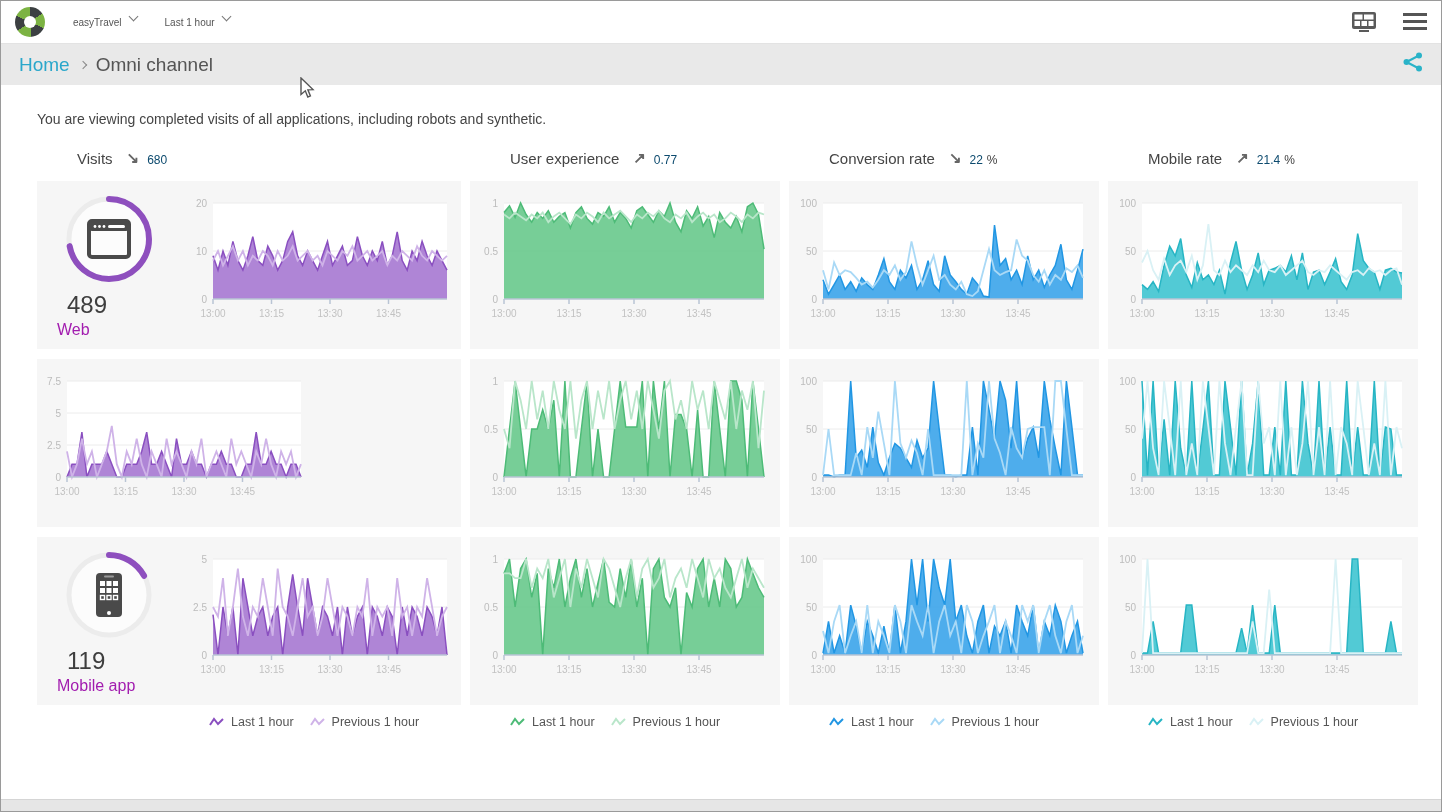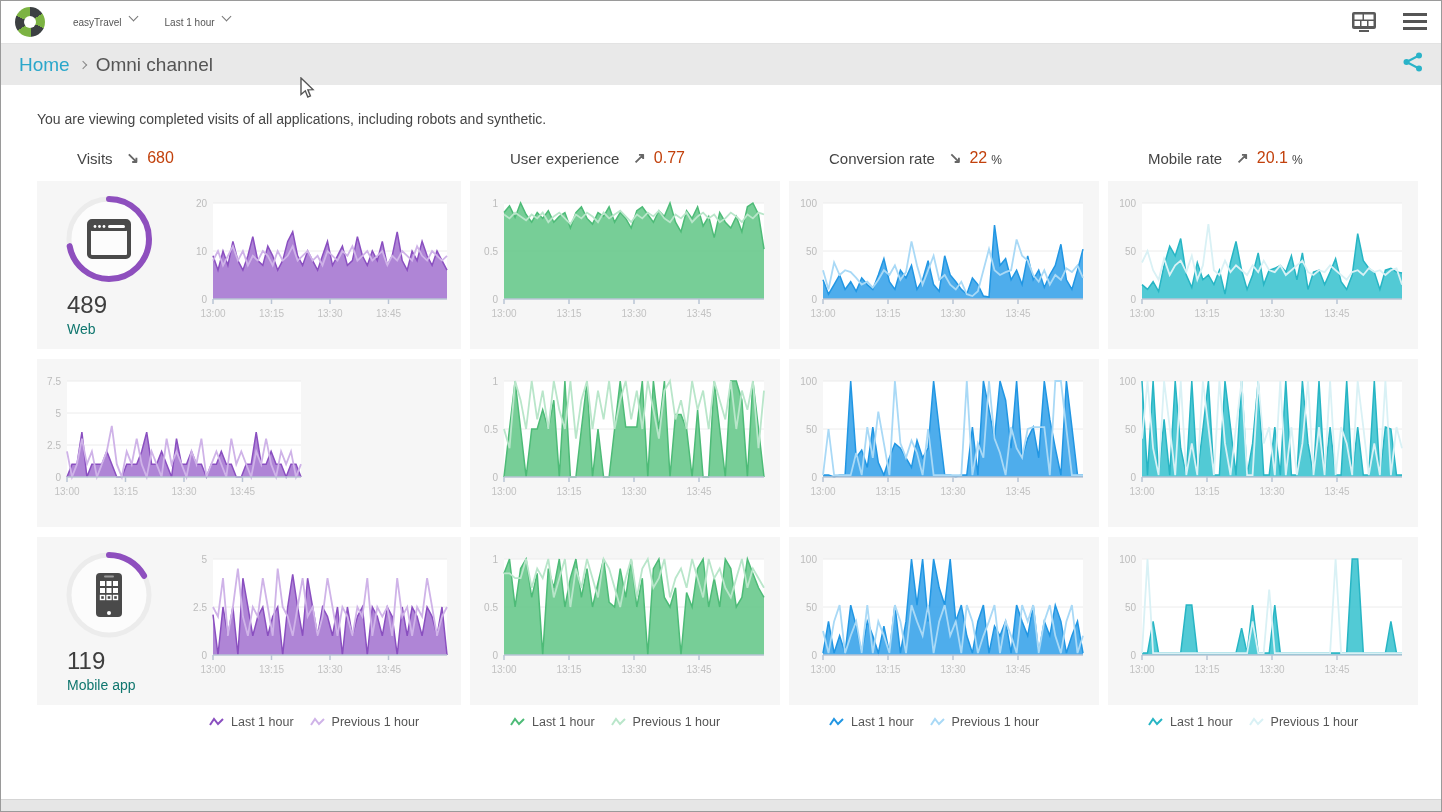--- a/index.html
+++ b/index.html
@@ -25,32 +25,32 @@
   .crumb-cur { color:#555; }
   .crumb-spacer { flex:1; }
   .share { cursor:pointer; }
 
   
   main { position:relative; padding:26px 0 0 36px; height:756px; }
   .notice { font-size:14px; color:#454545; margin-bottom:22px; }
   .grid { display:grid; grid-template-columns:424px 310px 310px 310px; gap:9px; }
   .m-head { display:flex; align-items:flex-end; font-size:15px; color:#454545; margin-bottom:14px;margin-left:40px; }
   .m-arrow { margin:0 8px 0 14px; font-size:15px; color:#666; font-weight:bold; }
-  .m-value { font-size:16px; color:#c2410c; }
+  .m-value { font-size:12px; color:#0c4a6e; }
   .m-unit { font-size:12px; margin-left:4px; color:#3e3e3e; }
 
   .rowgrid { margin-bottom:10px; }
   .cell { background:#f6f6f6; height:168px; overflow:hidden; }
   .cell.first { display:flex; }
   .iconzone { width:152px; padding-top:14px; }
   .ring-wrap { position:relative; width:88px; height:88px; margin-left:28px; }
   .ring-wrap svg.ring { position:absolute; left:0; top:0; }
   .ring-ico { position:absolute; left:0; top:0; width:88px; height:88px; display:flex; align-items:center; justify-content:center; }
   .row-value { font-size:24px; color:#3e3e3e; margin:8px 0 2px 30px; }
-  .row-label { font-size:14px; color:#0f766e; margin-left:30px; }
+  .row-label { font-size:16px; color:#a21caf; margin-left:20px; }
   .chart { flex:1; height:142px; margin-top:14px; padding-right:6px; }
   .cell:not(.first) .chart { margin:14px 8px 0 4px; }
 
   
   .legends { margin-top:8px; }
   .legend-group { display:flex; align-items:center; font-size:12.5px; color:#555; padding-left:40px; }
   .legends > div:first-child { padding-left:172px; }
   .squig { margin-right:6px; }
   .legend-group span { margin-right:16px; }
 
@@ -130,21 +130,21 @@
       </div>
       <div class="m-head">
         <span>Conversion rate</span>
         <span class="m-arrow">↘</span>
         <span class="m-value">22</span>
         <span class="m-unit">%</span>
       </div>
       <div class="m-head">
         <span>Mobile rate</span>
         <span class="m-arrow">↗</span>
-        <span class="m-value">20.1</span>
+        <span class="m-value">21.4</span>
         <span class="m-unit">%</span>
       </div>
     </div>
 
     <div class="grid rowgrid">
       <div class="cell first">
         <div class="iconzone">
           <div class="ring-wrap">
               <svg class="ring" width="88" height="88" viewBox="0 0 88 88">
       <circle cx="44" cy="44" r="40" fill="#fcfcfc" stroke="#ececec" stroke-width="5"></circle>

